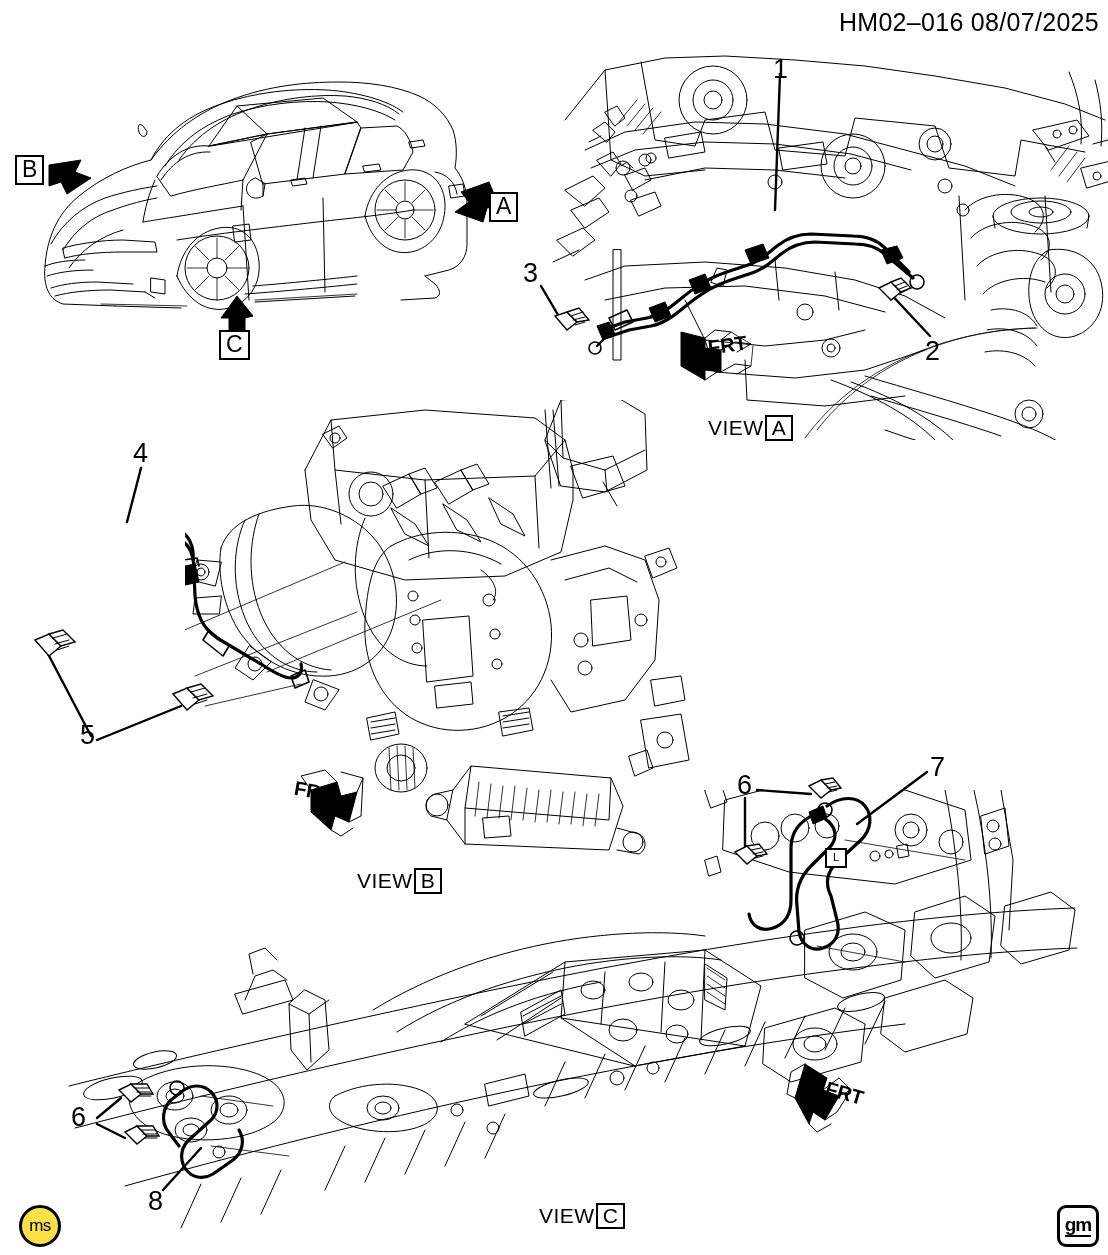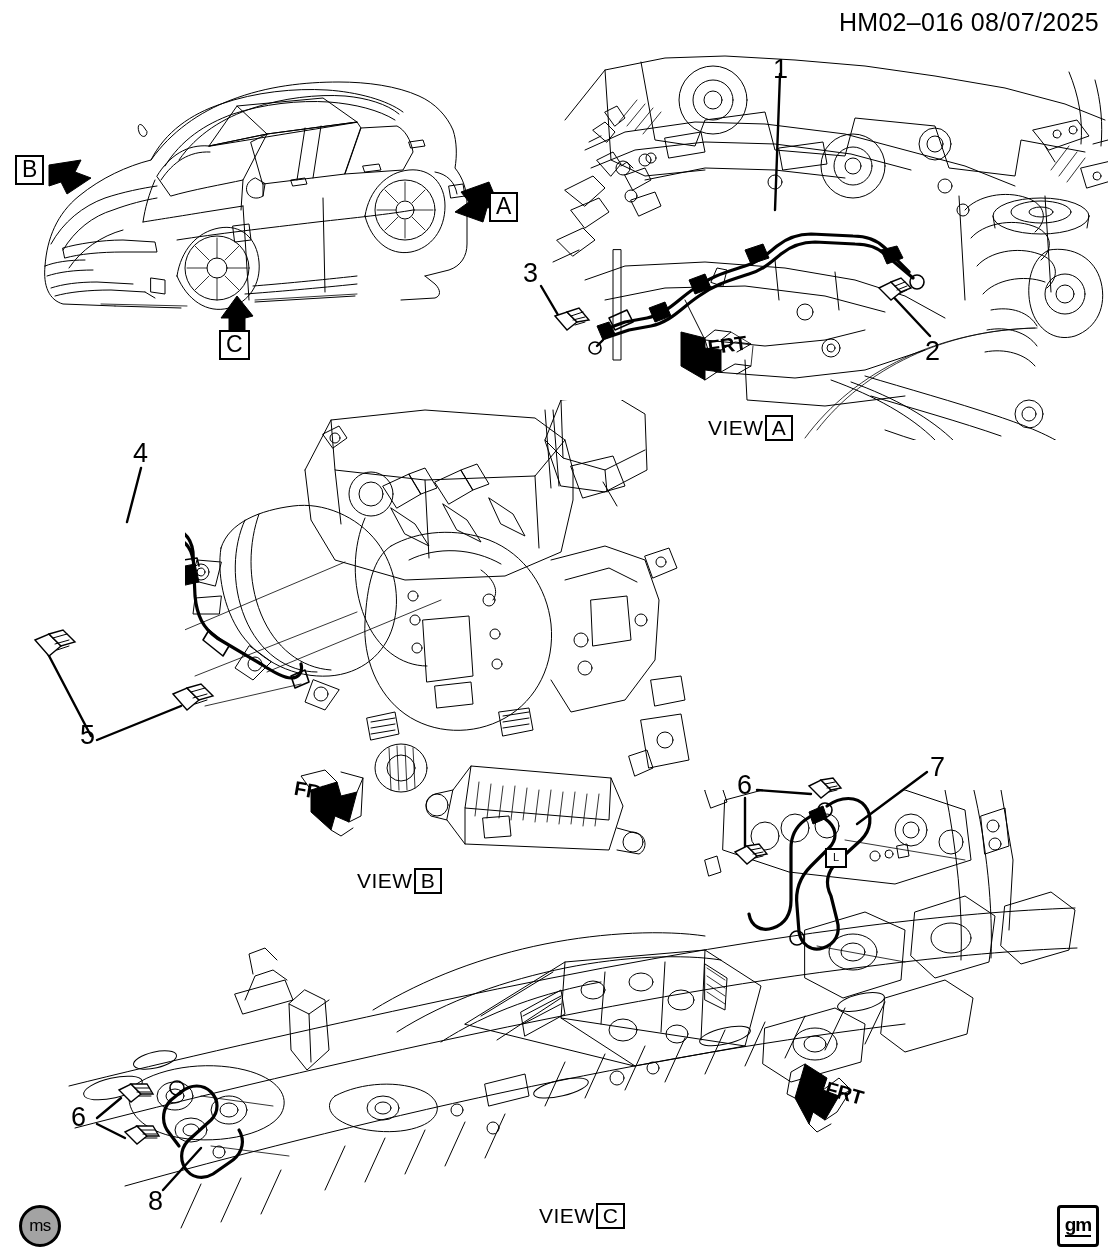--- a/index.html
+++ b/index.html
@@ -76,31 +76,31 @@
     left: 14px;
     bottom: 8px;
     width: 36px;
     height: 36px;
     border: 3px solid #000;
     border-radius: 21px;
     display: flex;
     align-items: center;
     justify-content: center;
     font-size: 17px;
-    background: #a3a3a3;
+    background: #fde047;
     letter-spacing: -0.5px;
   }
   .logo-gm {
     position: absolute;
     right: 14px;
     bottom: 8px;
     width: 36px;
     height: 36px;
     border: 3px solid #000;
-    border-radius: 4px;
+    border-radius: 9px;
     display: flex;
     align-items: center;
     justify-content: center;
     background: #fff;
   }
   .logo-gm span {
     font-size: 19px;
     font-weight: bold;
     letter-spacing: -1px;
     border-bottom: 2.5px solid #000;

